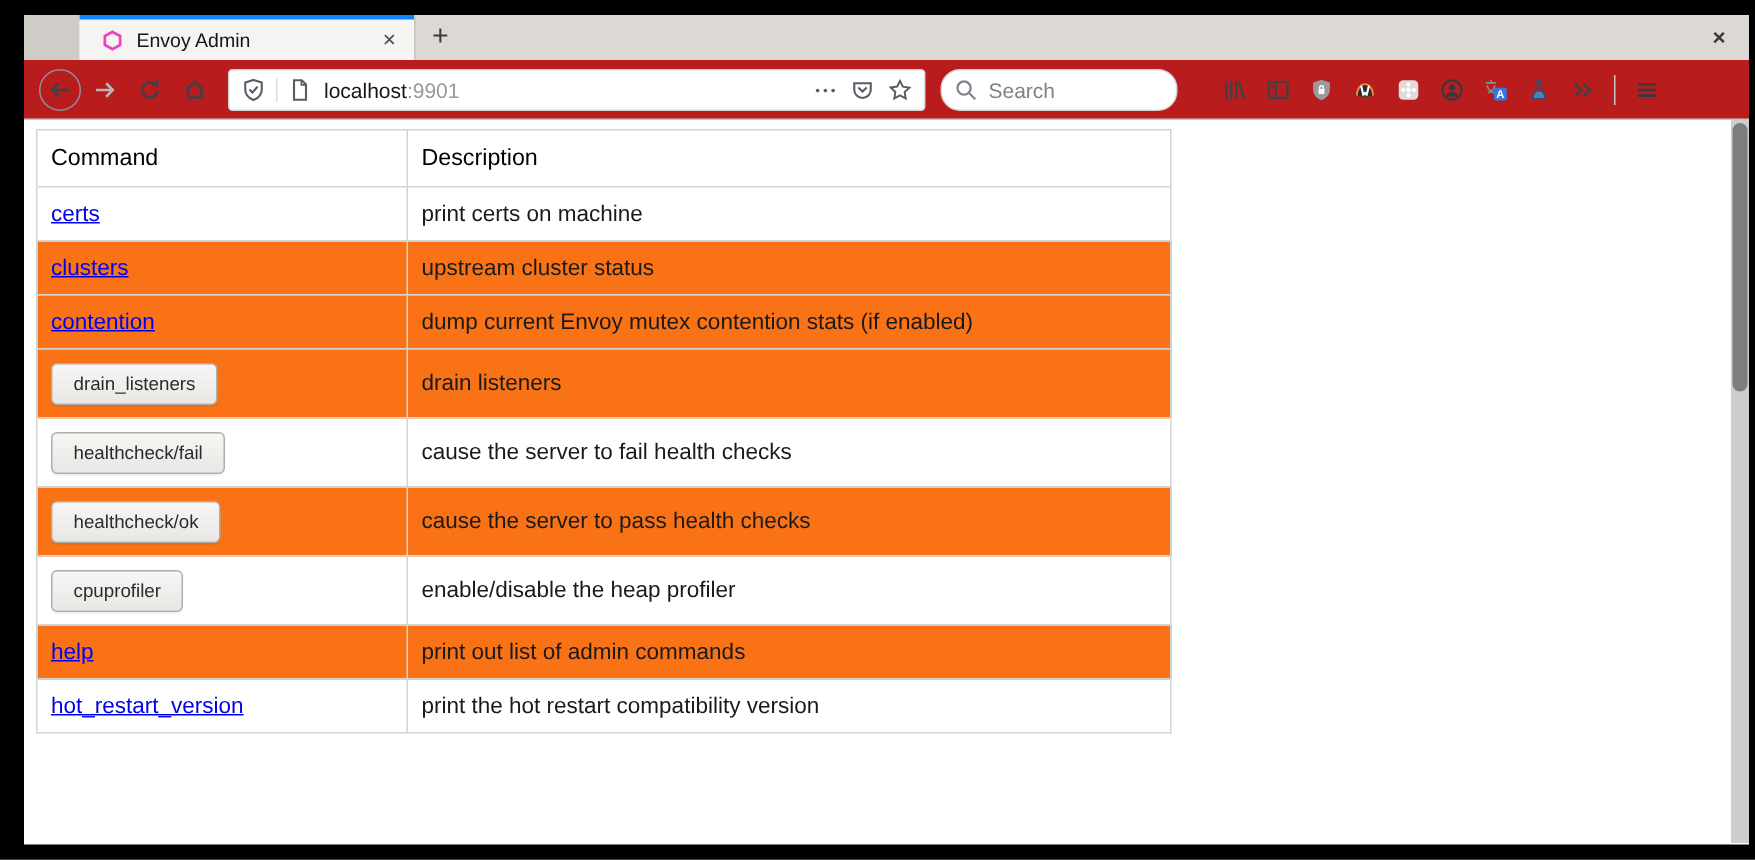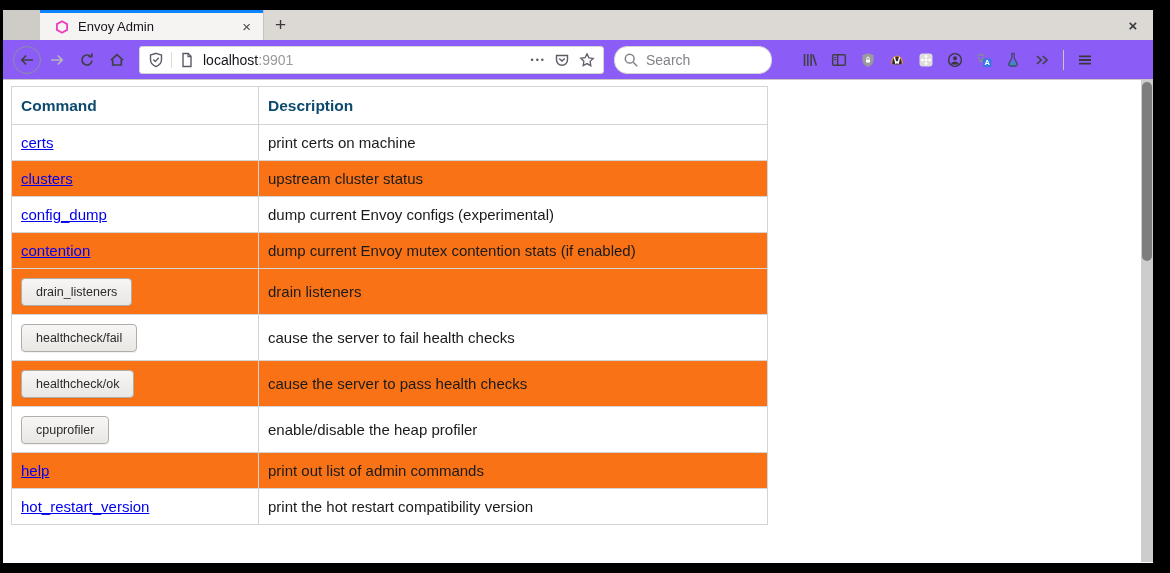--- a/index.html
+++ b/index.html
@@ -1,35 +1,35 @@
 <!DOCTYPE html>
 <html><head>
 <meta charset="utf-8">
 <style>
   * { box-sizing: border-box; margin: 0; padding: 0; }
   html,body { width:1170px; height:573px; background:#000; overflow:hidden;
               font-family:"Liberation Sans", sans-serif; }
-  .frame { position:absolute; left:3px; top:10px; width:1150px; height:553px; background:#fff; }
+  .frame { position:absolute; left:16px; top:10px; width:1150px; height:553px; background:#fff; }
 
   
   .tabbar { height:30px; background:#dcd8d4; display:flex; align-items:stretch; }
   .pretab-spacer { width:37px; background:#cfcbc7; border-top-left-radius:3px; }
   .tab { width:223px; background:#f6f4f2; border-top:3px solid #0a84ff;
          display:flex; align-items:center; padding:0 8px 0 14px; position:relative; }
   .tab-title { font-size:13px; color:#15141a; margin-left:8px; flex:1;
                white-space:nowrap; overflow:hidden; }
   .tab-close { font-size:15px; color:#4a4a4f; padding:0 4px; cursor:default; }
   .newtab { width:34px; display:flex; align-items:center; justify-content:center;
             font-size:19px; color:#3a3a3e; border-left:1px solid #c6c2be; }
   .tabbar-space { flex:1; }
   .win-close { width:40px; display:flex; align-items:center; justify-content:center;
                font-size:15px; font-weight:bold; color:#38383d; }
 
   
-  .toolbar { height:40px; background:#8b5cf6; border-bottom:1px solid #c9c6c3;
+  .toolbar { height:40px; background:#b91c1c; border-bottom:1px solid #c9c6c3;
              display:flex; align-items:center; padding:0 10px; }
   .tb-btn { display:flex; align-items:center; justify-content:center; flex:none; }
   .back-circle { width:28px; height:28px; border:1px solid #8f8f9d; border-radius:50%; }
   .tb-gap { margin-left:8px; }
   .icon16 { width:16px; height:16px; display:block; }
   .urlbar { height:28px; width:465px; margin-left:14px; background:#fff;
             border:1px solid #d7d5d2; border-radius:3px; display:flex;
             align-items:center; padding:0 8px; }
   .urlbar-sep { width:1px; height:16px; background:#ddd; margin:0 7px; }
   .url-text { flex:1; font-size:14px; color:#15141a; margin-left:8px; white-space:nowrap; }
@@ -49,21 +49,21 @@
   
   .content { position:relative; height:482px; background:#fff; overflow:hidden; }
   .scroll-track { position:absolute; top:0; right:0; width:12px; height:482px; background:#cdcdcd; }
   .scroll-thumb { position:absolute; top:2px; left:1px; width:10px; height:179px;
                   background:#7d7d7d; border-radius:5px; }
 
   table.cmd-table { border-collapse:collapse; margin:6px 0 0 8px; table-layout:fixed; width:757px; }
   .cmd-table th, .cmd-table td { border:1px solid #d4d4d4; text-align:left;
                                  padding-left:9px; vertical-align:middle;
                                  font-size:15px; color:#1a1a1a; }
-  .cmd-table th { font-weight:bold; height:38px; font-size:15.5px; color:#0c4a6e; }
+  .cmd-table th { font-weight:normal; height:38px; font-size:15.5px; color:#000000; }
   .cmd-table col.c1 { width:247px; }
   tr.link-row td { height:36px; }
   tr.button-row td { height:46px; }
   tr.shaded td { background:#f97316; }
   .cmd-table a { color:#0000ee; text-decoration:underline; font-size:15px;text-align:center; }
   button.cmd-btn { font-family:"Liberation Sans", sans-serif; font-size:12.5px; color:#2b2b2b;
                    background:linear-gradient(#f7f6f5,#e9e7e4); border:1px solid #b1aeaa;
                    border-radius:4px; padding:6px 14px; box-shadow:0 1px 1px rgba(0,0,0,0.06); }
 </style>
 </head>
@@ -231,27 +231,20 @@
     </td>
     <td class="desc">print certs on machine</td>
   </tr>
           <tr class="shaded link-row">
     <td class="cmd">
       <a href="#">clusters</a>
       
     </td>
     <td class="desc">upstream cluster status</td>
   </tr>
-          <tr class="link-row">
-    <td class="cmd">
-      <a href="#">config_dump</a>
-      
-    </td>
-    <td class="desc">dump current Envoy configs (experimental)</td>
-  </tr>
           <tr class="shaded link-row">
     <td class="cmd">
       <a href="#">contention</a>
       
     </td>
     <td class="desc">dump current Envoy mutex contention stats (if enabled)</td>
   </tr>
           <tr class="shaded button-row">
     <td class="cmd">
       

